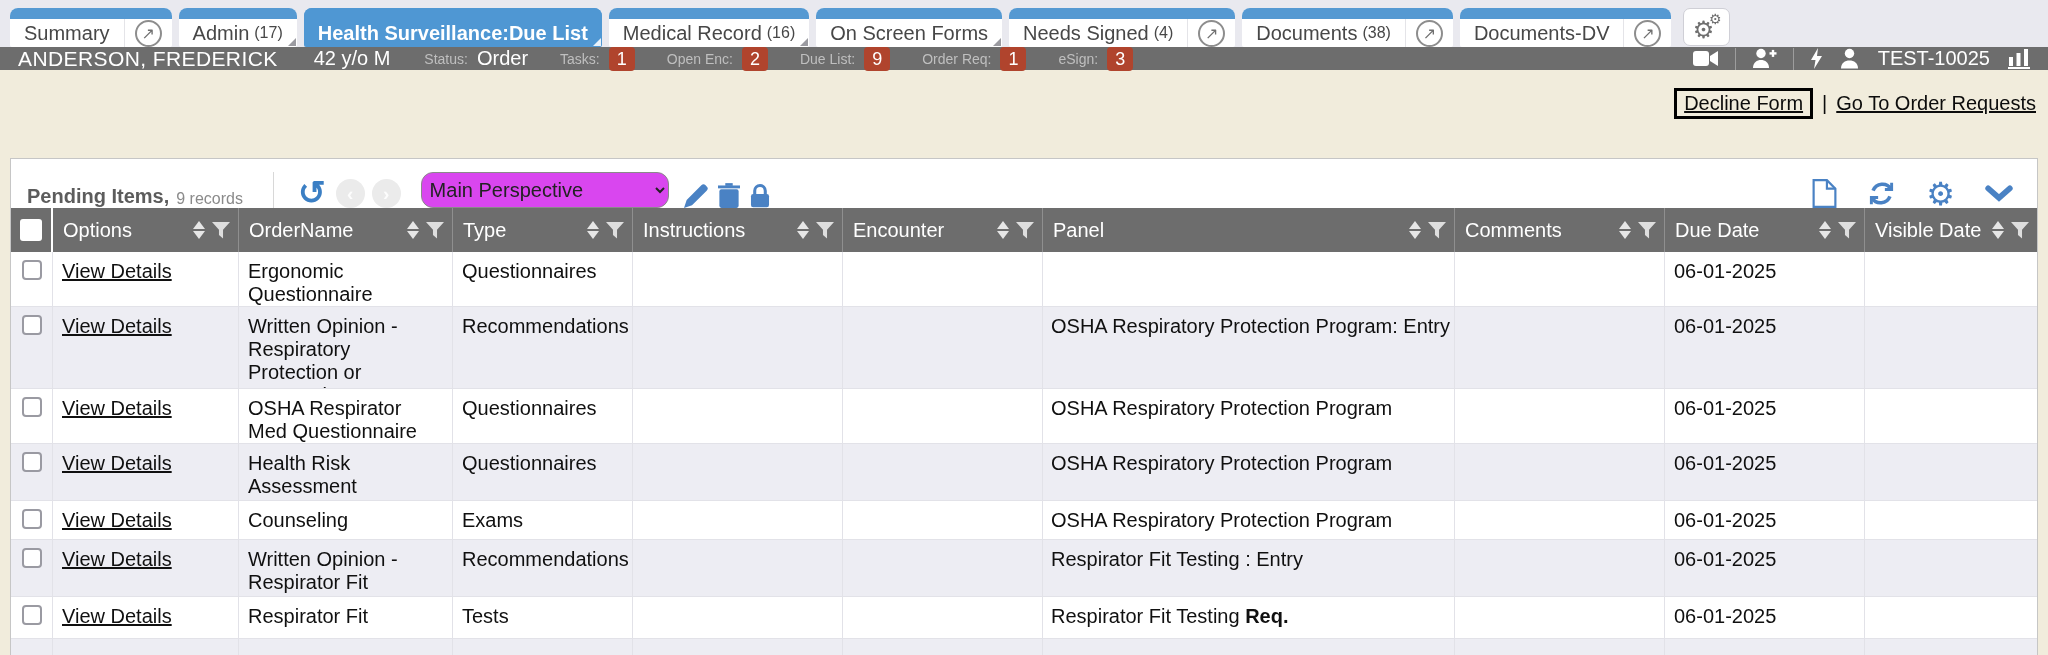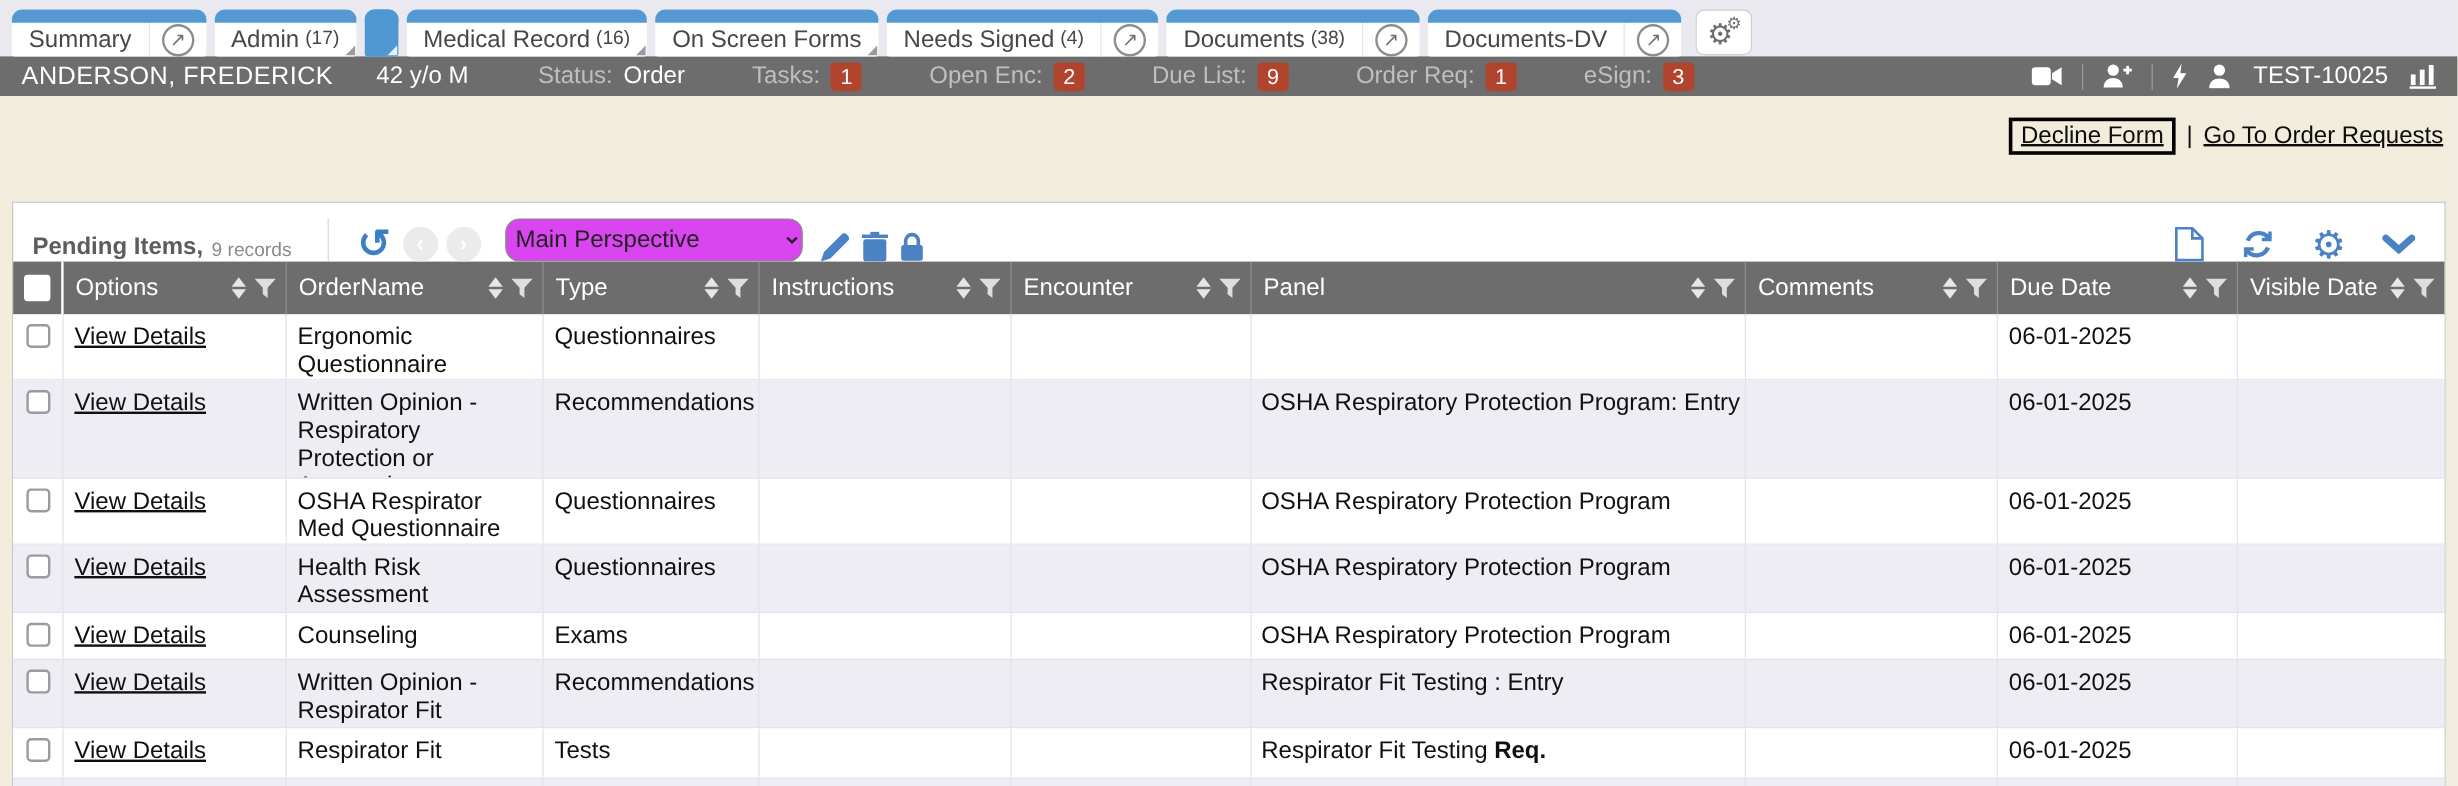--- a/index.html
+++ b/index.html
@@ -19,24 +19,24 @@
   .fold { position:absolute; right:1px; bottom:1px; width:0; height:0; border-left:8px solid transparent; border-bottom:8px solid #9a9aa0; }
   .tab.active .fold { border-bottom-color:#e8f1fa; }
   .icon-cell { border-left:1px solid #e4e4e8; display:flex; align-items:center; justify-content:center; padding:11px 10px 0 10px; cursor:pointer; }
   .circle-arrow { width:27px; height:27px; border:2px solid #8d8d8d; border-radius:50%; color:#6f6f6f; font-size:16px; line-height:23px; text-align:center; }
   .gearbtn { height:38px; width:47px; background:#fff; border:1px solid #cfcfd6; border-radius:7px; margin-left:5px; margin-bottom:1px;
              display:flex; align-items:center; justify-content:center; color:#6f6f6f; position:relative; cursor:pointer; }
   .gear-main { font-size:24px; line-height:24px; margin-top:6px; margin-right:7px; }
   .gear-small { position:absolute; top:2px; right:8px; font-size:14px; }
 
   
-  .patientbar { height:33px; background:#6d6d6d; display:flex; align-items:center; padding:0 18px; color:#fff; font-size:19px; }
+  .patientbar { height:23px; background:#6d6d6d; display:flex; align-items:center; padding:0 18px; color:#fff; font-size:19px; }
   .pname { font-size:21px; margin-right:36px; letter-spacing:0.4px; }
   .pagesex { margin-right:34px; font-size:20px; }
-  .plabel { color:#bfbfbf; margin-right:9px; font-size:20px;margin-left:24px; }
+  .plabel { color:#bfbfbf; margin-right:9px; font-size:14px; }
   .pvalue { color:#fff; margin-right:32px; font-size:20px; }
   .badge { background:#b0442d; border-radius:4px; padding:0 8px; font-size:18px; height:24px; line-height:24px; margin-right:32px; color:#fff; }
   .pright { margin-left:auto; display:flex; align-items:center; gap:16px; }
   .pright svg { display:block; }
   .vdiv { width:1px; height:22px; background:#9d9d9d; }
   .pid { font-size:20px; margin:0 2px; }
   .chart-ic { border-bottom:2px solid #fff; padding-bottom:1px; }
 
   
   .links-area { height:88px; position:relative; }
@@ -101,20 +101,21 @@
     <span class="strip"></span>
     <span class="tab-main">
         <span>Admin</span>
         <span class="count">(17)</span>
         <span class="fold"></span>
       </span>
   </div>
   <div class="tab active">
     <span class="strip"></span>
     <span class="tab-main">
+        <span>Health Surveillance:Due List</span>
         <span class="fold"></span>
       </span>
   </div>
   <div class="tab">
     <span class="strip"></span>
     <span class="tab-main">
         <span>Medical Record</span>
         <span class="count">(16)</span>
         <span class="fold"></span>
       </span>

